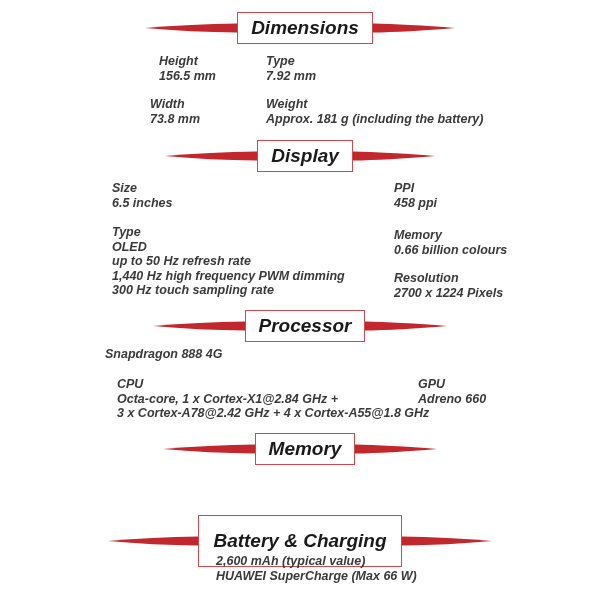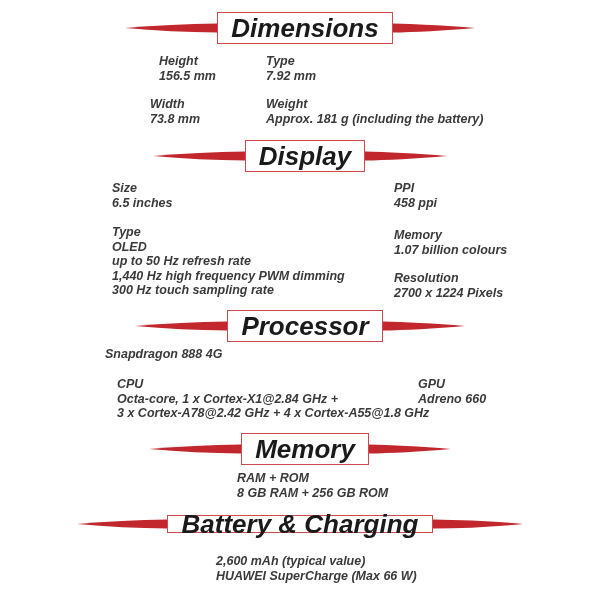--- a/index.html
+++ b/index.html
@@ -21,24 +21,24 @@
   }
   .rib { display: block; flex: 0 0 auto; }
   .hbox {
     background: #ffffff;
     border: 1.5px solid var(--box-border-red, #cf4a50);
     height: 32px;
     box-sizing: border-box;
     display: flex; align-items: center; justify-content: center;
     padding: 0 13px;
   }
-  .hbox.wide { height: 18px; padding: 0 14px; }
+  .hbox.wide { height: 52px; padding: 0 14px; }
   .htitle {
     font-weight: bold; font-style: italic;
-    font-size: 26px;
+    font-size: 19px;
     color: var(--heading-text, #1a1a1a);
     white-space: nowrap;
   }
   
   .spec {
     position: absolute;
     font-weight: bold; font-style: italic;
     font-size: 12.5px; line-height: 14.5px;
     color: var(--body-text, #3a3a3a);
     white-space: nowrap;
@@ -100,21 +100,21 @@
   </div>
   <div class="spec" style="left:112px; top:225px">
     <div>Type</div>
     <div>OLED</div>
     <div>up to 50 Hz refresh rate</div>
     <div>1,440 Hz high frequency PWM dimming</div>
     <div>300 Hz touch sampling rate</div>
   </div>
   <div class="spec" style="left:394px; top:228px">
     <div>Memory</div>
-    <div>1.07 billion colours</div>
+    <div>0.66 billion colours</div>
   </div>
   <div class="spec" style="left:394px; top:271px">
     <div>Resolution</div>
     <div>2700 x 1224 Pixels</div>
   </div>
 
   <div class="header" style="top:310px">
     <svg class="rib" width="92" height="14" viewBox="0 0 92 14" fill="#c1272d">
         <path d="M0,7 C30,4.2 62,2.8 92,2.4 L92,11.6 C62,11.2 30,9.8 0,7 Z"></path>
       </svg>
@@ -144,24 +144,20 @@
         <path d="M0,7 C30,4.2 62,2.8 92,2.4 L92,11.6 C62,11.2 30,9.8 0,7 Z"></path>
       </svg>
     <div class="hbox">
       <span class="htitle">Memory</span>
     </div>
     <svg class="rib" width="82" height="14" viewBox="0 0 82 14" fill="#c1272d">
         <path d="M82,7 C52,4.2 20,2.8 0,2.4 L0,11.6 C20,11.2 52,9.8 82,7 Z"></path>
       </svg>
   </div>
 
-  <div class="spec" style="left:237px; top:471px">
-    <div>RAM + ROM</div>
-    <div>8 GB RAM + 256 GB ROM</div>
-  </div>
 
   <div class="header" style="top:515px">
     <svg class="rib" width="90" height="14" viewBox="0 0 90 14" fill="#c1272d">
         <path d="M0,7 C30,4.2 60,2.8 90,2.4 L90,11.6 C60,11.2 30,9.8 0,7 Z"></path>
       </svg>
     <div class="hbox wide">
       <span class="htitle">Battery &amp; Charging</span>
     </div>
     <svg class="rib" width="90" height="14" viewBox="0 0 90 14" fill="#c1272d">
         <path d="M90,7 C60,4.2 30,2.8 0,2.4 L0,11.6 C30,11.2 60,9.8 90,7 Z"></path>

